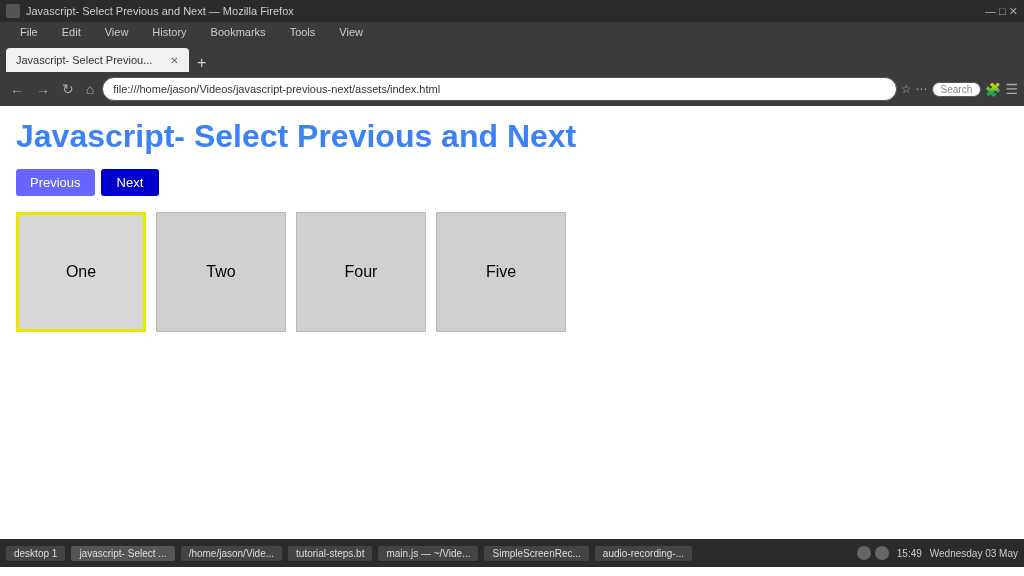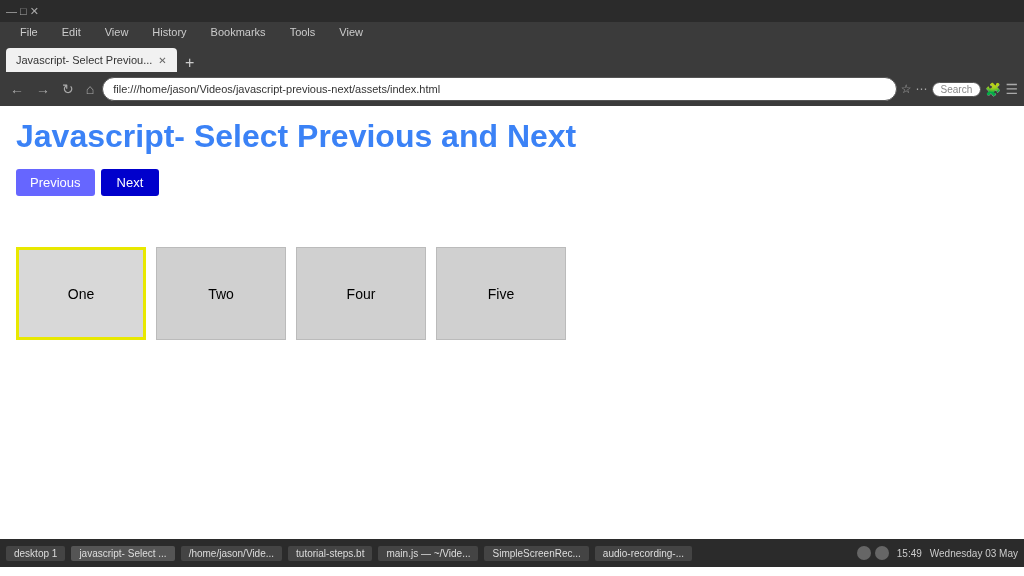--- a/index.html
+++ b/index.html
@@ -57,21 +57,21 @@
     }
 
     .tab {
       display: flex;
       align-items: center;
       background: #f1f1f1;
       border-radius: 4px 4px 0 0;
       padding: 3px 10px;
       font-size: 11px;
       color: #333;
-      gap: 6px;
+      gap: 18px;
       height: 24px;
     }
 
     .tab-close {
       font-size: 10px;
       color: #666;
       cursor: pointer;
     }
 
     .tab-new {
@@ -196,31 +196,30 @@
     }
 
     .cards-container {
       display: flex;
       gap: 10px;
       flex-wrap: nowrap;
     }
 
     .card {
       width: 130px;
-      height: 93px;
+      height: 120px;
       background: #d0d0d0;
       display: flex;
       align-items: center;
       justify-content: center;
-      font-size: 14px;
+      font-size: 16px;
       font-weight: normal;
       color: #000;
       border: 1px solid #bbb;
       cursor: pointer;
-      margin-top: 35px;
     }
 
     .card.active {
       border: 3px solid #e8e800;
       background: #d8d8d8;
     }
 
     
     .taskbar {
       position: fixed;
@@ -275,20 +274,24 @@
       border-radius: 50%;
       background: #666;
     }
   </style>
 </head>
 <body>
 
 <div class="browser-chrome">
 
   <div class="title-bar">
+    <div class="title-bar-left">
+      <div class="title-bar-icon"></div>
+      <span class="title-bar-text">Javascript- Select Previous and Next — Mozilla Firefox</span>
+    </div>
     <div class="title-bar-controls">
       <span style="color:#aaa;font-size:11px;">— □ ✕</span>
     </div>
   </div>
 
   <div class="menu-bar">
     <span class="menu-item">File</span>
       <span class="menu-item">Edit</span>
       <span class="menu-item">View</span>
       <span class="menu-item">History</span>

